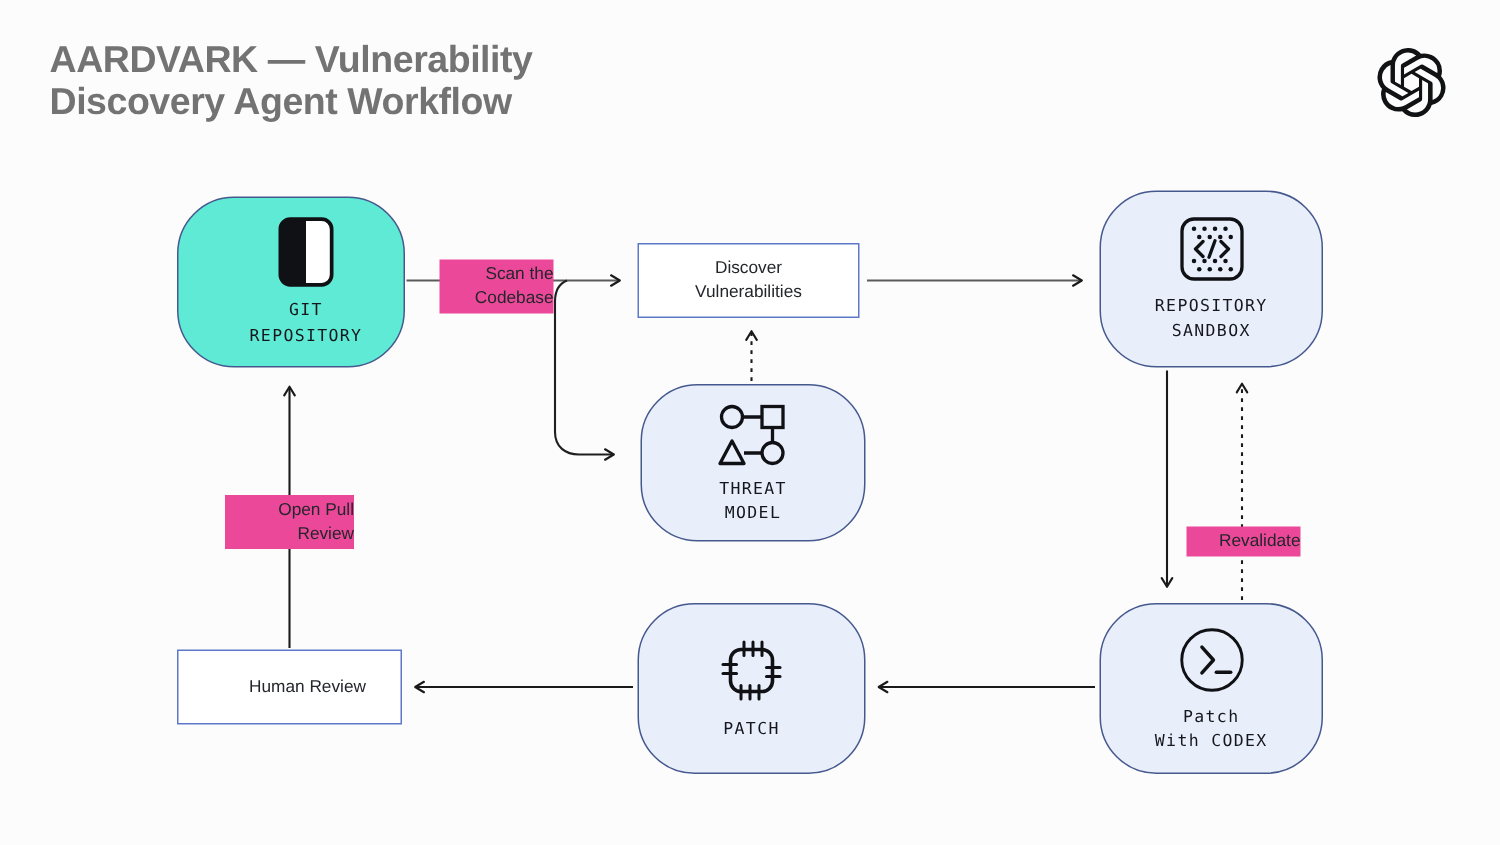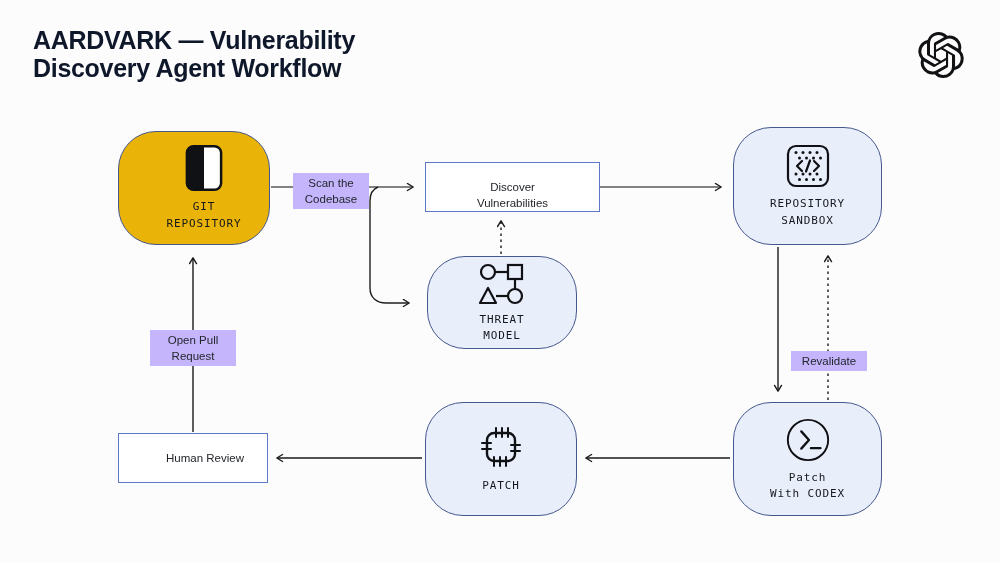--- a/index.html
+++ b/index.html
@@ -2,41 +2,41 @@
 <html><head>
 <meta charset="utf-8">
 <style>
   html,body{margin:0;padding:0;}
   body{width:1000px;height:563px;position:relative;background:#fcfcfd;overflow:hidden;
        font-family:"Liberation Sans",sans-serif;}
   .stage{position:absolute;inset:0;width:1000px;height:563px;}
 
   .page-title{position:absolute;left:33px;top:26px;width:420px;
     font-family:"Liberation Sans",sans-serif;font-weight:bold;font-size:25px;
-    line-height:1.13;letter-spacing:-0.3px;color:#0f172a;white-space:pre-line;z-index:4;}
+    line-height:1.13;letter-spacing:-0.3px;color:#737373;white-space:pre-line;z-index:4;}
 
   .brand{position:absolute;left:918px;top:32px;width:46px;height:46px;z-index:4;}
 
   svg.edges{position:absolute;left:0;top:0;z-index:1;pointer-events:none;}
 
   .node{position:absolute;display:flex;flex-direction:column;align-items:center;
         justify-content:center;box-sizing:border-box;z-index:2;gap:7px;}
   .node.rounded{border:1.5px solid #46598e;border-radius:38px;background:#e9eefb;}
-  .node.white-fill{background:#eab308;padding-left:20px;}
+  .node.white-fill{background:#5eead4;padding-left:20px;}
   .node.rect{border:1.3px solid #5d78c8;background:#ffffff;border-radius:0;}
 
   .mono-label{font-family:"DejaVu Sans Mono","Liberation Mono",monospace;
     font-size:11px;letter-spacing:0.9px;line-height:1.5;text-align:center;
     color:#15171c;white-space:pre-line;}
   .sans-label{font-family:"Liberation Sans",sans-serif;font-size:11.5px;
     line-height:1.4;text-align:center;color:#23262b;white-space:pre-line;}
 
-  .edge-label{position:absolute;z-index:3;background:#c4b5fd;padding:2px 0;
+  .edge-label{position:absolute;z-index:3;background:#ec4899;padding:2px 0;
     font-family:"Liberation Sans",sans-serif;font-size:11.5px;line-height:1.4;
-    text-align:center;color:#23262b;white-space:pre-line;}
+    text-align:right;color:#23262b;white-space:pre-line;}
 
   .icon{display:block;}
 </style>
 </head>
 <body>
 
 <div class="stage">
 
   <div class="page-title">AARDVARK — Vulnerability
 Discovery Agent Workflow</div>
@@ -69,40 +69,40 @@
     <path d="M 730,458 H 586" fill="none" stroke="#1a1a1a" stroke-width="1.4" marker-end="url(#ah)"></path>
 
     <path d="M 422,458 H 277" fill="none" stroke="#1a1a1a" stroke-width="1.4" marker-end="url(#ah)"></path>
 
     <path d="M 193,432 V 258" fill="none" stroke="#1a1a1a" stroke-width="1.4" marker-end="url(#ah)"></path>
   </svg>
 
   <div class="edge-label" style="left:293px;top:173px;width:76px;">Scan the
 Codebase</div>
   <div class="edge-label" style="left:150px;top:330px;width:86px;">Open Pull
-Request</div>
+Review</div>
   <div class="edge-label" style="left:791px;top:319px;width:76px;margin-top:32px;">Revalidate</div>
 
   <div class="node rounded white-fill" style="left:118px;top:131px;width:152px;height:114px;">
     <span>
       <svg class="icon" width="38" height="48" viewBox="0 0 40 50">
         <rect x="2" y="2" width="36" height="46" rx="7" fill="#ffffff" stroke="#101114" stroke-width="2.6"></rect>
         <path d="M20 2 H 9 a7,7 0 0 0 -7,7 v 32 a7,7 0 0 0 7,7 h 11 z" fill="#101114"></path>
       </svg>
     </span>
     <span class="mono-label">GIT
 REPOSITORY</span>
   </div>
 
-  <div class="node rect" style="left:425px;top:162px;width:175px;height:50px;justify-content:flex-end;">
+  <div class="node rect" style="left:425px;top:162px;width:148px;height:50px;">
     <span class="sans-label">Discover
 Vulnerabilities</span>
   </div>
 
-  <div class="node rounded" style="left:427px;top:256px;width:150px;height:93px;gap:5px;">
+  <div class="node rounded" style="left:427px;top:256px;width:150px;height:105px;gap:5px;">
     <span>
       <svg class="icon" width="54" height="46" viewBox="0 0 54 46">
         <circle cx="13" cy="11" r="7" fill="none" stroke="#101114" stroke-width="2.2"></circle>
         <line x1="20" y1="11" x2="33" y2="11" stroke="#101114" stroke-width="2.2"></line>
         <rect x="33" y="4" width="14" height="14" fill="none" stroke="#101114" stroke-width="2.2"></rect>
         <line x1="40" y1="18" x2="40" y2="28" stroke="#101114" stroke-width="2.2"></line>
         <circle cx="40" cy="35" r="7" fill="none" stroke="#101114" stroke-width="2.2"></circle>
         <path d="M13 27 L5 42 H 21 Z" fill="none" stroke="#101114" stroke-width="2.2" stroke-linejoin="round"></path>
         <line x1="21" y1="35" x2="33" y2="35" stroke="#101114" stroke-width="2.2"></line>
       </svg>

